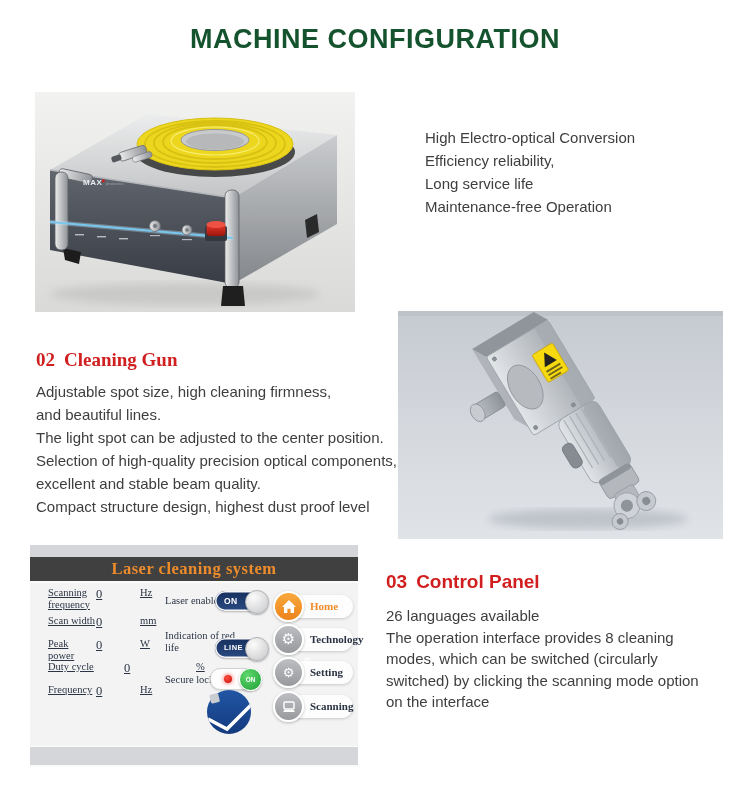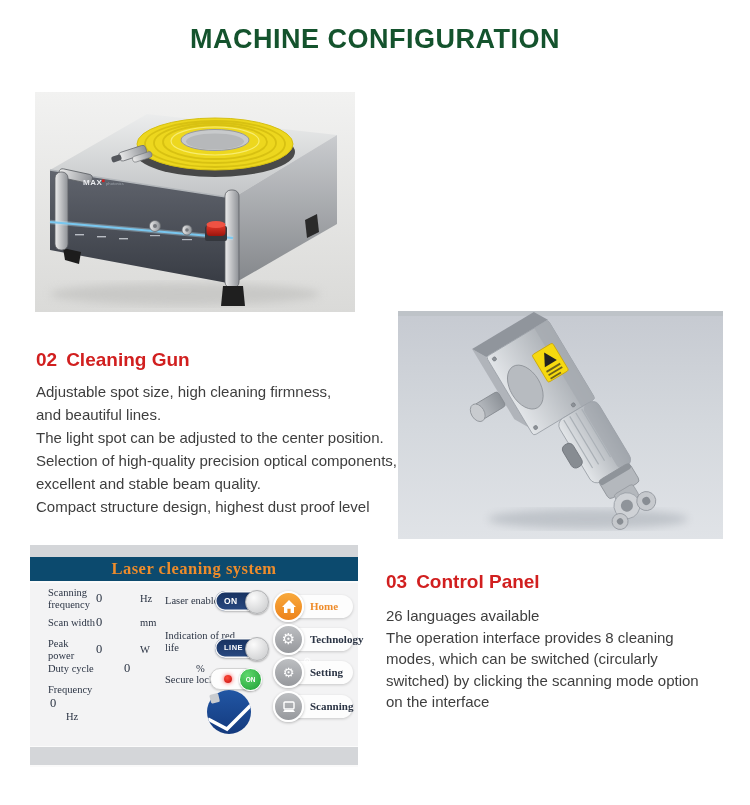--- a/index.html
+++ b/index.html
@@ -15,38 +15,38 @@
   
   .photo{position:absolute;overflow:hidden;}
   .laser-photo{left:35px;top:92px;width:320px;height:220px;}
   .gun-photo{left:398px;top:311px;width:325px;height:228px;}
   
   .sec{position:absolute;}
   .sec1{left:425px;top:126px;width:300px;}
   .sec2{left:36px;top:349px;width:392px;}
   .sec3{left:386px;top:571px;width:350px;}
   .sec-head{font-size:19px;font-weight:bold;color:#d11f1f;margin-bottom:12px;}
-  .sec2 .sec-head{margin-bottom:9px;}
+  .sec2 .sec-head{margin-bottom:9px;font-family:Liberation Serif, serif;}
   .sec-num{margin-right:9px;}
   .sec-body div{font-size:15px;color:#3e3e3e;line-height:23px;}
   .sec3 .sec-body div{line-height:21.5px;}
   
   .panel{position:absolute;left:30px;top:545px;width:328px;height:221px;background:#f3f3f4;}
   .cp-top{height:12px;background:#d4d6d9;}
   .cp-titlebar{
-    height:24px;background:#0c4a6e;border-bottom:2px solid #fafafa;
+    height:24px;background:#404040;border-bottom:2px solid #fafafa;
     text-align:center;line-height:24px;
     font-family:"Liberation Serif","DejaVu Serif",serif;
     font-weight:bold;font-size:16.5px;color:#ee8c2b;letter-spacing:.5px;
   }
   .cp-main{position:relative;height:163px;background:#f3f3f4;
     font-family:"Liberation Serif","DejaVu Serif",serif;color:#2b3444;}
   .cp-foot{height:18px;background:#d4d6d9;border-top:1px solid #fbfbfb;}
   .cp-bottom{height:2px;background:#fafafa;}
-  .cp-row{position:absolute;left:18px;display:flex;align-items:center;}
+  .cp-row{position:absolute;left:18px;display:flex;align-items:flex-start;text-decoration:underline;}
   .cp-lab{width:48px;font-size:10.5px;line-height:11.5px;}
   .cp-val{width:44px;font-size:12.5px;}
   .cp-unit{font-size:10.5px;}
   .cp-mlab{position:absolute;left:135px;width:70px;font-size:10.5px;line-height:12px;}
   
   .tg{position:absolute;left:185px;width:52px;height:20px;border-radius:11px;
       background:linear-gradient(#16305e,#2a4a82);box-shadow:0 1px 2px rgba(0,0,0,.25), inset 0 0 0 1.5px #f7f7f7;}
   .tg-txt{position:absolute;left:9px;top:0;height:20px;line-height:20px;color:#fff;
       font-size:8.5px;font-weight:bold;letter-spacing:.5px;font-family:"Liberation Sans",sans-serif;}
   .tg-knob{position:absolute;right:-2px;top:-1px;width:22px;height:22px;border-radius:50%;
@@ -161,20 +161,26 @@
     <rect x="171.5" y="132" width="19" height="12" rx="4" fill="url(#lsRed)"></rect>
     <ellipse cx="181" cy="132.5" rx="9.5" ry="3.6" fill="#ef5243"></ellipse>
 
     <text x="48" y="93" font-family="Liberation Sans, sans-serif" font-size="8" font-weight="bold" fill="#e9ebee" letter-spacing="0.5">MAX</text>
     <rect x="67" y="87.5" width="2.6" height="2.6" fill="#d11f1f"></rect>
     <text x="71" y="92.5" font-family="Liberation Sans, sans-serif" font-size="4.2" fill="#9aa0a8">photonics</text>
   </svg>
 </div>
 
 <div class="sec sec1">
+  <div class="sec-body">
+    <div>High Electro-optical Conversion</div>
+    <div>Efficiency reliability,</div>
+    <div>Long service life</div>
+    <div>Maintenance-free Operation</div>
+  </div>
 </div>
 
 <div class="sec sec2">
   <div class="sec-head">
     <span class="sec-num">02</span><span>Cleaning Gun</span>
   </div>
   <div class="sec-body">
     <div>Adjustable spot size, high cleaning firmness,</div>
     <div>and beautiful lines.</div>
     <div>The light spot can be adjusted to the center position.</div>
@@ -268,21 +274,21 @@
     <div class="cp-row" style="top:55px;">
       <span class="cp-lab">Peak power</span>
       <span class="cp-val">0</span>
       <span class="cp-unit">W</span>
     </div>
     <div class="cp-row" style="top:78px;gap:28px;">
       <span class="cp-lab">Duty cycle</span>
       <span class="cp-val">0</span>
       <span class="cp-unit">%</span>
     </div>
-    <div class="cp-row" style="top:101px;flex-direction:column;">
+    <div class="cp-row" style="top:101px;">
       <span class="cp-lab">Frequency</span>
       <span class="cp-val">0</span>
       <span class="cp-unit">Hz</span>
     </div>
 
     <div class="cp-mlab" style="top:12px;">Laser enable</div>
     <div class="tg" style="top:8px;">
       <span class="tg-txt">ON</span>
       <span class="tg-knob"></span>
     </div>

